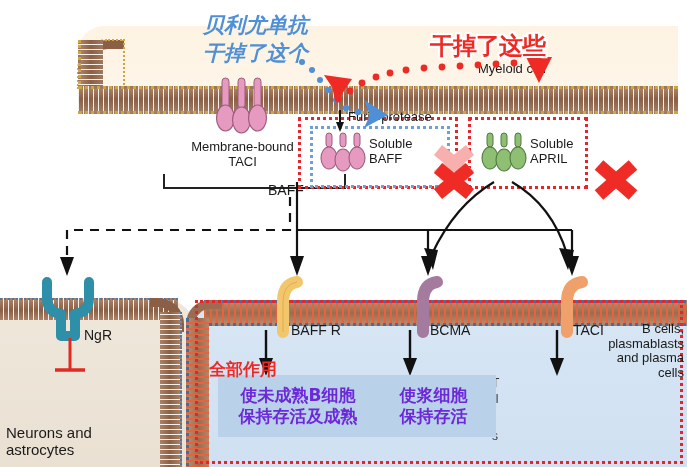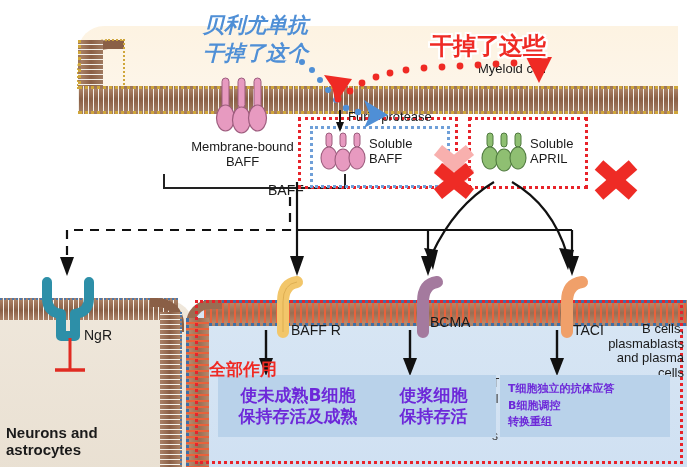--- a/index.html
+++ b/index.html
@@ -102,21 +102,21 @@
       <rect x="6" y="0" width="7" height="30" rx="3.5" fill="#e79ac0" stroke="#9c5c7d" stroke-width="1"></rect>
       <rect x="22" y="0" width="7" height="30" rx="3.5" fill="#e79ac0" stroke="#9c5c7d" stroke-width="1"></rect>
       <rect x="38" y="0" width="7" height="30" rx="3.5" fill="#e79ac0" stroke="#9c5c7d" stroke-width="1"></rect>
       <ellipse cx="9.5" cy="40" rx="9" ry="13" fill="#e79ac0" stroke="#9c5c7d" stroke-width="1.2"></ellipse>
       <ellipse cx="25.5" cy="42" rx="9" ry="13" fill="#e79ac0" stroke="#9c5c7d" stroke-width="1.2"></ellipse>
       <ellipse cx="41.5" cy="40" rx="9" ry="13" fill="#e79ac0" stroke="#9c5c7d" stroke-width="1.2"></ellipse>
     </g>
   </svg>
 
   <div class="lbl" style="left:175px;top:140px;font-size:13px;text-align:center;width:135px;">Membrane-bound
-BAFF</div>
+TACI</div>
 
   <svg class="abs" style="left:163px;top:172px;" width="185" height="22">
     <path d="M1,2 L1,16 L182,16 L182,2" fill="none" stroke="#222" stroke-width="2"></path>
   </svg>
   <div class="lbl" style="left:268px;top:183px;font-size:14px;">BAFF</div>
 
   <div class="redframe" style="left:298px;top:117px;width:160px;height:72px;"></div>
   <div class="redframe" style="left:468px;top:117px;width:120px;height:72px;"></div>
   <div class="blueframe" style="left:310px;top:126px;width:140px;height:62px;"></div>
 
@@ -230,42 +230,42 @@
 
   <svg class="abs" style="left:41px;top:278px;" width="56" height="62">
     <path d="M6,4 L6,20 Q6,34 20,36 L20,58 L34,58 L34,36 Q48,34 48,20 L48,4" fill="none" stroke="#2d8fa8" stroke-width="10" stroke-linecap="round" stroke-linejoin="round"></path>
   </svg>
   <div class="lbl" style="left:84px;top:328px;font-size:14px;">NgR</div>
 
   <svg class="abs" style="left:50px;top:338px;" width="40" height="42">
     <line x1="20" y1="0" x2="20" y2="32" stroke="#e02b22" stroke-width="3"></line>
     <line x1="5" y1="32" x2="35" y2="32" stroke="#e02b22" stroke-width="3.5"></line>
   </svg>
-  <div class="lbl" style="left:6px;top:425px;font-size:15px;font-weight:bold;">Neurons and
+  <div class="lbl" style="left:6px;top:425px;font-size:15px;font-weight:normal;">Neurons and
 astrocytes</div>
 
   <div id="bcell">
     <div class="inner"></div>
   </div>
   <div id="bcell-mem"></div>
   <div id="bcell-corner"></div>
   <div id="bcell-mem-left"></div>
 
   <div class="redframe" style="left:195px;top:300px;width:488px;height:164px;"></div>
 
   <svg class="abs" style="left:275px;top:278px;" width="34" height="62">
     <path d="M22,4 Q8,6 8,24 L8,54" fill="none" stroke="#f2c66a" stroke-width="12" stroke-linecap="round"></path>
     <path d="M22,4 Q8,6 8,24 L8,54" fill="none" stroke="#c9973c" stroke-width="1" opacity="0.5"></path>
   </svg>
   <div class="lbl" style="left:291px;top:323px;font-size:14px;">BAFF R</div>
 
   <svg class="abs" style="left:415px;top:278px;" width="34" height="62">
     <path d="M22,4 Q8,6 8,24 L8,54" fill="none" stroke="#a47a9e" stroke-width="12" stroke-linecap="round"></path>
   </svg>
-  <div class="lbl" style="left:430px;top:315px;font-size:14px;">BCMA</div>
+  <div class="lbl" style="left:430px;top:323px;font-size:14px;">BCMA</div>
 
   <svg class="abs" style="left:558px;top:278px;" width="34" height="62">
     <path d="M24,4 Q9,6 9,24 L9,54" fill="none" stroke="#f0a06a" stroke-width="12" stroke-linecap="round"></path>
   </svg>
   <div class="lbl" style="left:573px;top:323px;font-size:14px;">TACI</div>
 
   <div class="lbl" style="left:600px;top:322px;font-size:13px;text-align:right;width:84px;">B cells,
 plasmablasts
 and plasma
 cells</div>
@@ -284,25 +284,20 @@
   <div class="lbl" style="left:492px;top:430px;font-size:12px;color:#333;">s</div>
 
   <div class="effbox" style="left:218px;top:375px;width:160px;height:62px;">
     <span class="cn" style="white-space:pre;">使未成熟B细胞
 保持存活及成熟</span>
   </div>
   <div class="effbox" style="left:371px;top:375px;width:125px;height:62px;">
     <span class="cn" style="white-space:pre;">使浆细胞
 保持存活</span>
   </div>
-  <div class="effbox" style="left:500px;top:375px;width:170px;height:62px;justify-content:flex-start;">
-    <span class="cn sm" style="white-space:pre;padding-left:8px;">T细胞独立的抗体应答
-B细胞调控
-转换重组</span>
-  </div>
 
   <div class="lbl cn bluetxt" style="left:203px;top:14px;font-size:21px;">贝利尤单抗</div>
   <div class="lbl cn bluetxt" style="left:203px;top:42px;font-size:21px;">干掉了这个</div>
 
   <div class="lbl cn redtxt stroke-red" style="left:430px;top:33px;font-size:24px;letter-spacing:-1px;">干掉了这些</div>
 
   <div class="lbl cn redtxt" style="left:209px;top:320px;font-size:17px;margin-top:40px;">全部作用</div>
 
 </div>
 

